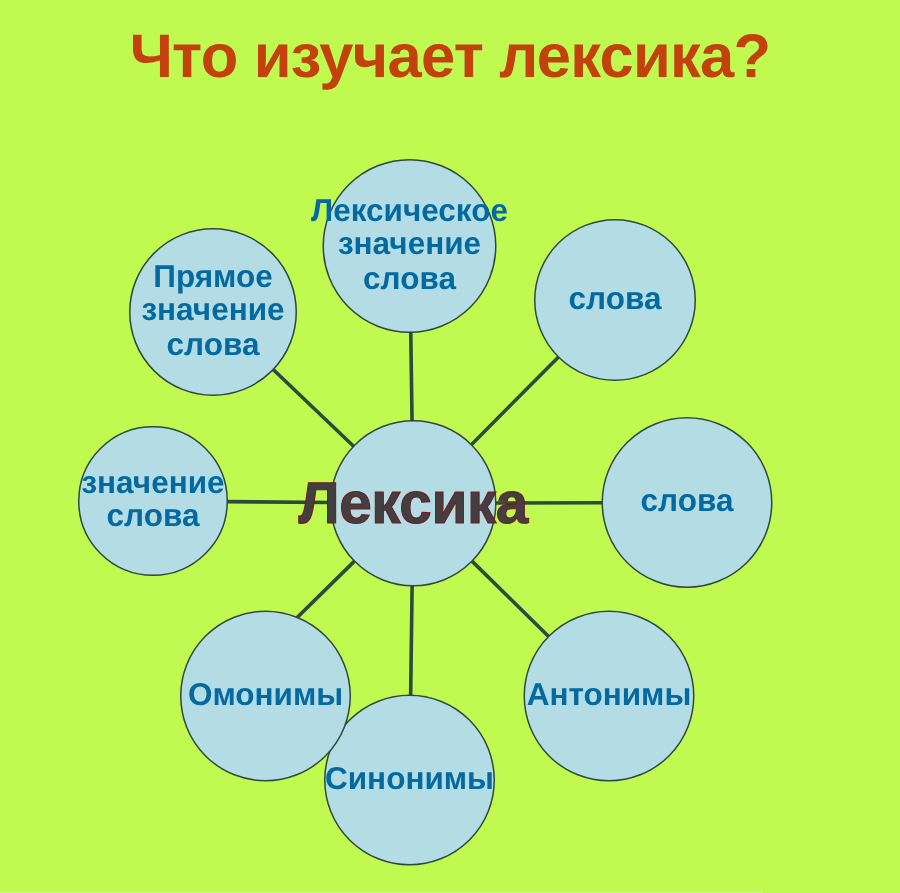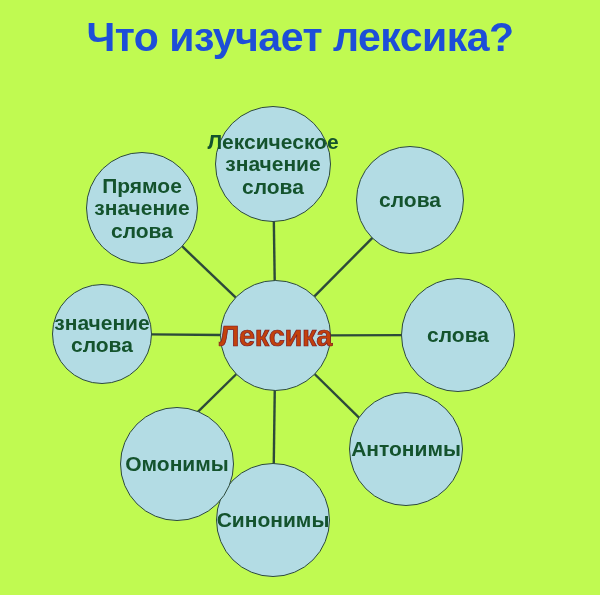--- a/index.html
+++ b/index.html
@@ -19,21 +19,21 @@
     background: #c0fa51;
   }
   #title {
     position: absolute;
     left: 0;
     top: 14px;
     width: 600px;
     text-align: center;
     font-size: 41px;
     font-weight: bold;
-    color: #1d4ed8;
+    color: #c2410c;
     letter-spacing: -0.5px;
     white-space: nowrap;
   }
   #spokes {
     position: absolute;
     left: 0;
     top: 0;
   }
   .node {
     position: absolute;
@@ -46,34 +46,34 @@
     justify-content: center;
   }
   .node-label {
     position: absolute;
     left: 50%;
     top: 50%;
     transform: translate(-50%, -50%);
     text-align: center;
     white-space: nowrap;
     font-weight: bold;
-    color: #14532d;
+    color: #0369a1;
     line-height: 1.06;
     pointer-events: none;
   }
   .node-label span { display: block; }
   #center-node {
     left: 220px;
     top: 280px;
     width: 111px;
     height: 111px;
   }
   #center-label {
-    font-size: 29px;
-    color: #c2410c;
+    font-size: 39px;
+    color: #404040;
     -webkit-text-stroke: 0.7px #7a1420;
     letter-spacing: -0.3px;
   }
   .outer-label { font-size: 21px; }
 </style>
 </head>
 <body>
 
 <div id="stage">
 
@@ -101,21 +101,21 @@
       <div class="node" style="left: 356px; top: 146px; width: 108px; height: 108px;">
         <div class="node-label outer-label">
           <span>слова</span>
         </div>
       </div>
       <div class="node" style="left: 401px; top: 278px; width: 114px; height: 114px;">
         <div class="node-label outer-label">
           <span>слова</span>
         </div>
       </div>
-      <div class="node" style="left: 349px; top: 392px; width: 114px; height: 114px;">
+      <div class="node" style="left: 349px; top: 407px; width: 114px; height: 114px;">
         <div class="node-label outer-label">
           <span>Антонимы</span>
         </div>
       </div>
       <div class="node" style="left: 216px; top: 463px; width: 114px; height: 114px;">
         <div class="node-label outer-label">
           <span>Синонимы</span>
         </div>
       </div>
       <div class="node" style="left: 88px; top: 407px; width: 114px; height: 114px; margin-left: 32px;">

